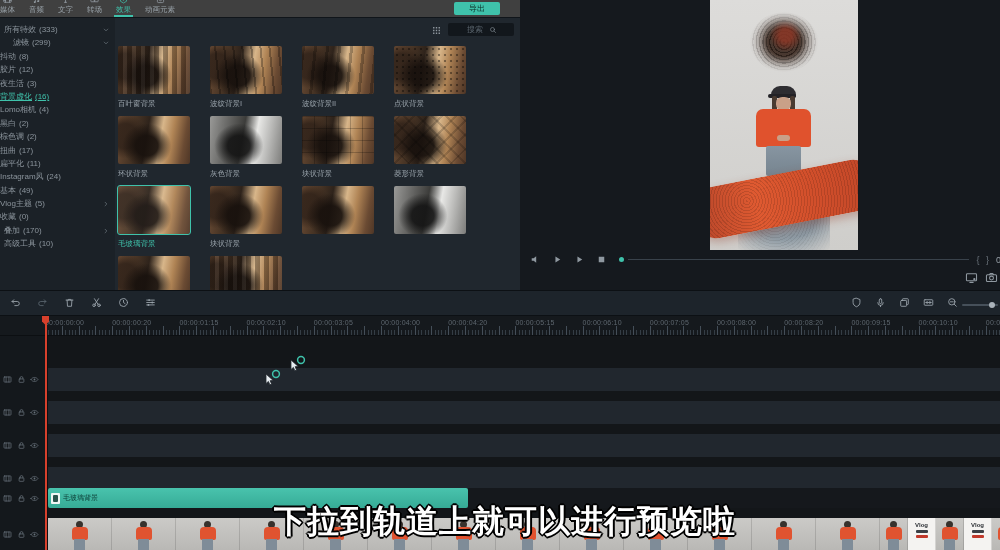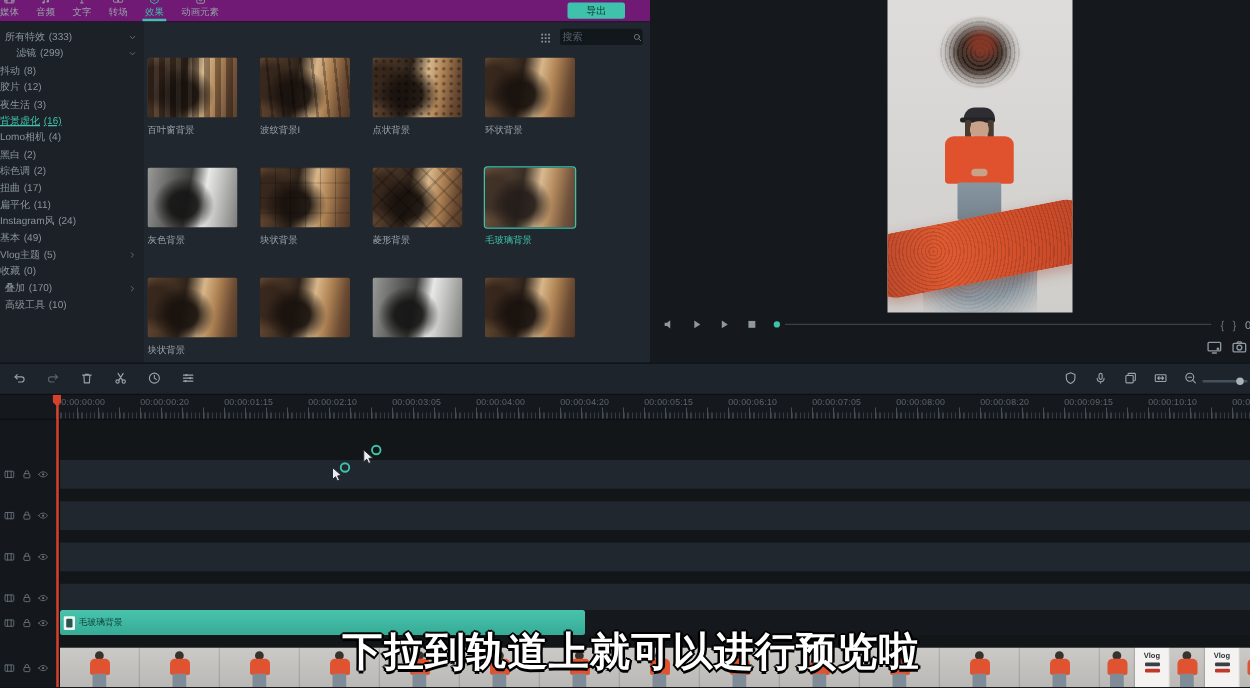--- a/index.html
+++ b/index.html
@@ -7,21 +7,21 @@
   #app{position:relative;width:1000px;height:550px;overflow:hidden;
        background:#14181d;font-family:"Liberation Sans",sans-serif;
        -webkit-font-smoothing:antialiased;}
   .ic{display:inline-block;width:11px;height:11px;flex:0 0 auto;}
   .ic svg{width:100%;height:100%;display:block;}
   .s9{width:9px;height:9px;}
   .s13{width:13px;height:13px;}
 
   
   .left-panel{position:absolute;left:0;top:0;width:520px;height:290px;background:#1d242b;}
-  .menubar{position:absolute;left:0;top:0;width:100%;height:18px;background:#701a75;
+  .menubar{position:absolute;left:0;top:0;width:100%;height:18px;background:#404040;
            display:flex;align-items:flex-end;border-bottom:1px solid #10151a;}
   .tab{display:flex;flex-direction:column;align-items:center;gap:1px;
        padding:2px 7px 2px;font-size:7.5px;color:#98a1a8;position:relative;cursor:pointer;}
   .tab:first-child{margin-left:-7px;}
   .tab.active{color:#3fc2ab;}
   .tab.active::after{content:"";position:absolute;left:5px;right:5px;bottom:0;height:2px;background:#3fc2ab;}
   .export-btn{position:absolute;right:20px;top:2px;width:46px;height:13px;background:#3fc2ab;
               border:none;border-radius:2px;color:#0e2e28;font-size:8px;line-height:13px;
               text-align:center;font-family:inherit;padding:0;cursor:pointer;}
   
@@ -33,27 +33,27 @@
   .side-item.lv1{padding-left:13px;}
   .side-item.lv2{}
   .side-item .scount{margin-left:3px;}
   .side-item.sel{color:#3fc2ab;text-decoration:underline;}
   .side-item .chev{position:absolute;right:5px;top:3px;width:8px;height:8px;color:#747e87;}
   
   .effects-panel{position:absolute;left:115px;top:18px;width:405px;height:272px;background:#20272e;overflow:hidden;}
   .panel-top{position:absolute;left:0;top:0;right:0;height:24px;}
   .grid-icon{position:absolute;right:78px;top:7px;width:11px;height:11px;color:#8f98a0;}
   .search-box{position:absolute;right:6px;top:5px;width:66px;height:13px;background:#12171c;
-              border-radius:2px;display:flex;align-items:center;padding:0 0;}
+              border-radius:2px;display:flex;align-items:center;padding:0 17px;}
   .search-box input{flex:1;min-width:0;background:transparent;border:none;outline:none;
               color:#aab3ba;font-size:8px;font-family:inherit;padding:0 2px;}
   .search-box input::placeholder{color:#59636c;}
   .search-box .ic{width:8px;height:8px;color:#7d868e;}
   .grid{position:absolute;left:3px;top:28px;display:grid;
-        grid-template-columns:repeat(4,72px);column-gap:20px;row-gap:0;gap:18px;}
+        grid-template-columns:repeat(4,72px);column-gap:20px;row-gap:0;}
   .cell{height:70px;cursor:pointer;}
   .thumb{width:72px;height:48px;border-radius:2px;position:relative;overflow:hidden;
     background:
       radial-gradient(ellipse 55% 75% at 40% 62%, rgba(24,17,13,.92) 0 28%, rgba(24,17,13,0) 62%),
       radial-gradient(ellipse 42% 65% at 10% 42%, rgba(48,34,25,.85) 0 40%, transparent 72%),
       linear-gradient(100deg,#6e4e36 0%,#4a3626 22%,#2e231b 40%,#d8b68a 58%,#b08455 72%,#6b4b33 88%,#4e3626 100%);}
   .thumb::after{content:"";position:absolute;inset:0;}
   .v-blinds::after{background:repeating-linear-gradient(90deg,rgba(18,12,8,.35) 0 5px,rgba(255,255,255,.05) 5px 9px);}
   .v-wave1::after{background:repeating-linear-gradient(84deg,rgba(0,0,0,.28) 0 2px,transparent 2px 9px);}
   .v-wave2::after{background:repeating-linear-gradient(96deg,rgba(0,0,0,.25) 0 3px,transparent 3px 12px);}
@@ -279,20 +279,24 @@
       <div class="grid" id="effectsGrid">
           <div class="cell">
             <div class="thumb v-blinds"></div>
             <div class="tlabel">百叶窗背景</div>
           </div>
           <div class="cell">
             <div class="thumb v-wave1"></div>
             <div class="tlabel">波纹背景I</div>
           </div>
           <div class="cell">
+            <div class="thumb v-wave2"></div>
+            <div class="tlabel">波纹背景II</div>
+          </div>
+          <div class="cell">
             <div class="thumb v-dots"></div>
             <div class="tlabel">点状背景</div>
           </div>
           <div class="cell">
             <div class="thumb v-base"></div>
             <div class="tlabel">环状背景</div>
           </div>
           <div class="cell">
             <div class="thumb v-gray"></div>
             <div class="tlabel">灰色背景</div>

